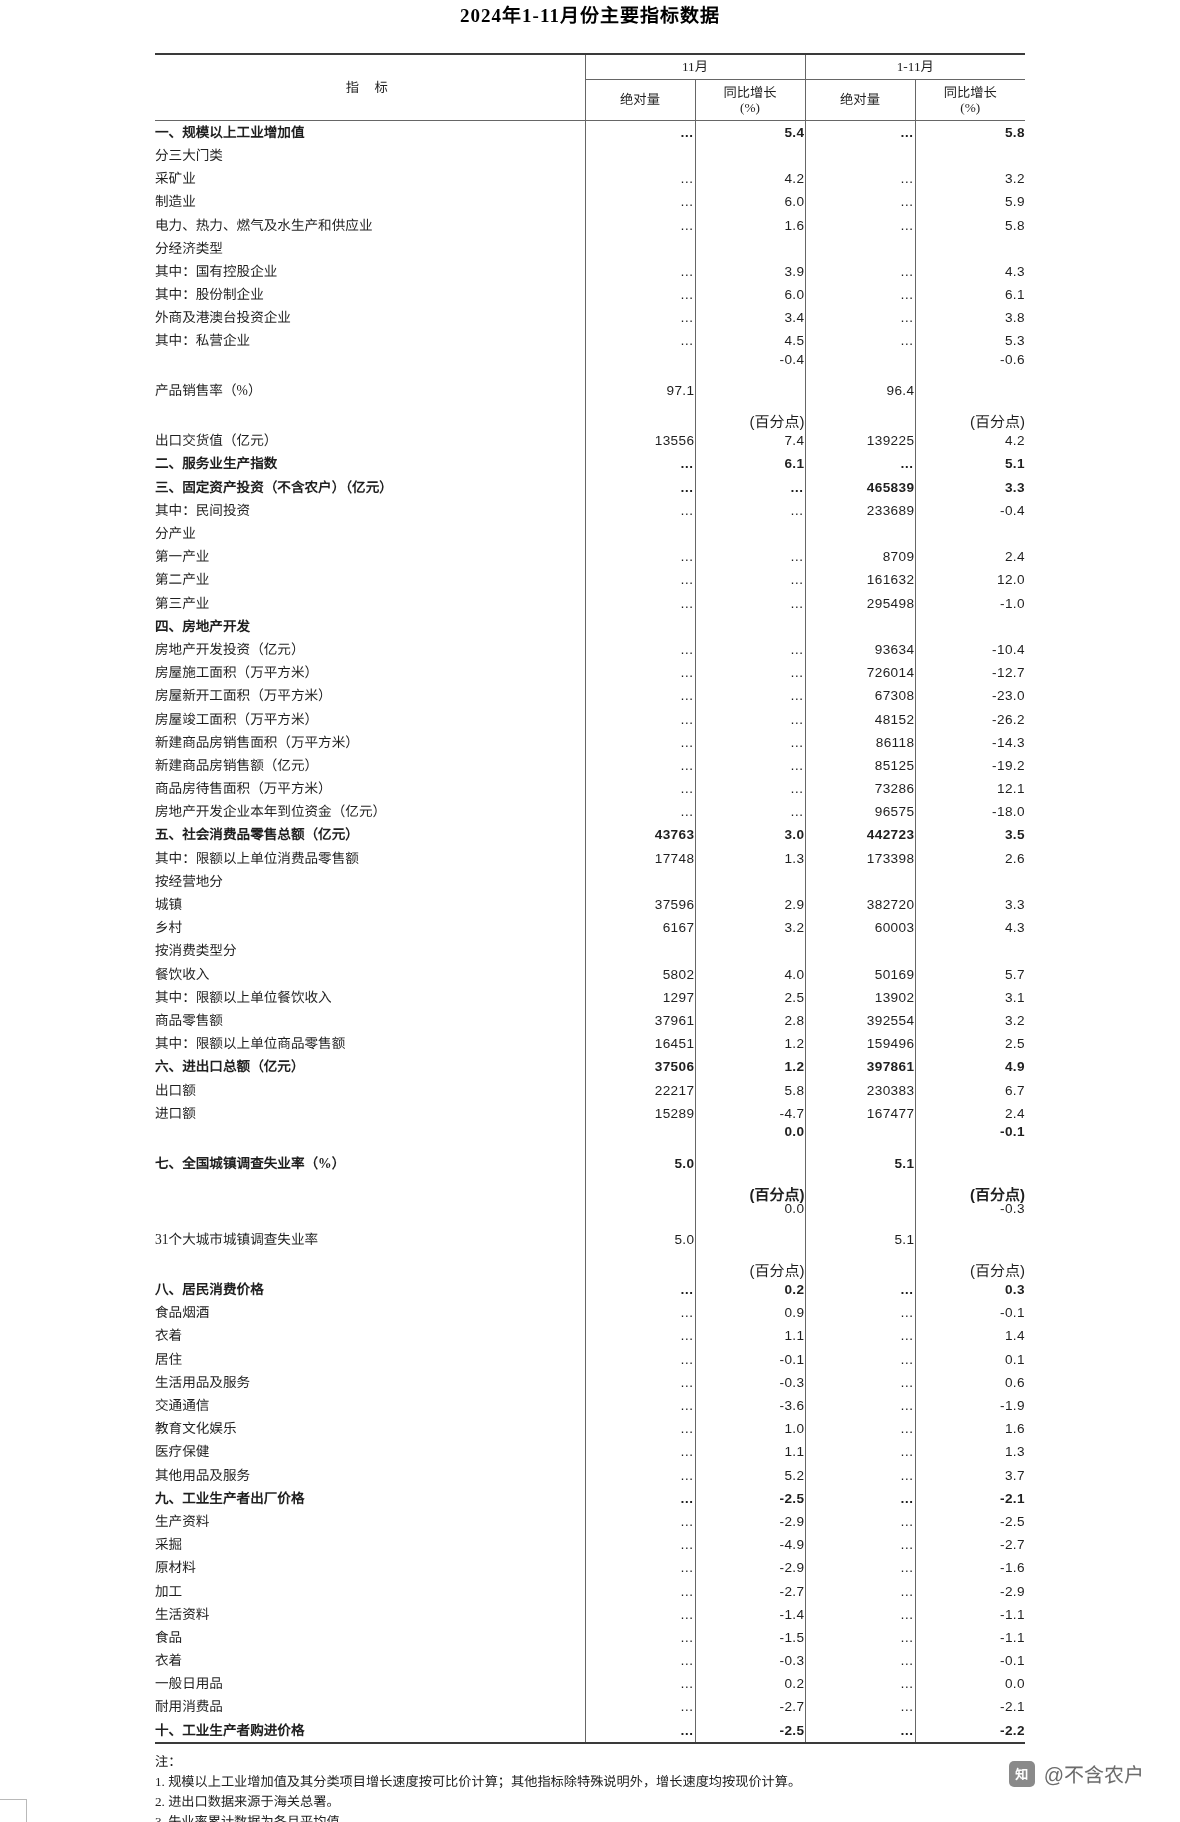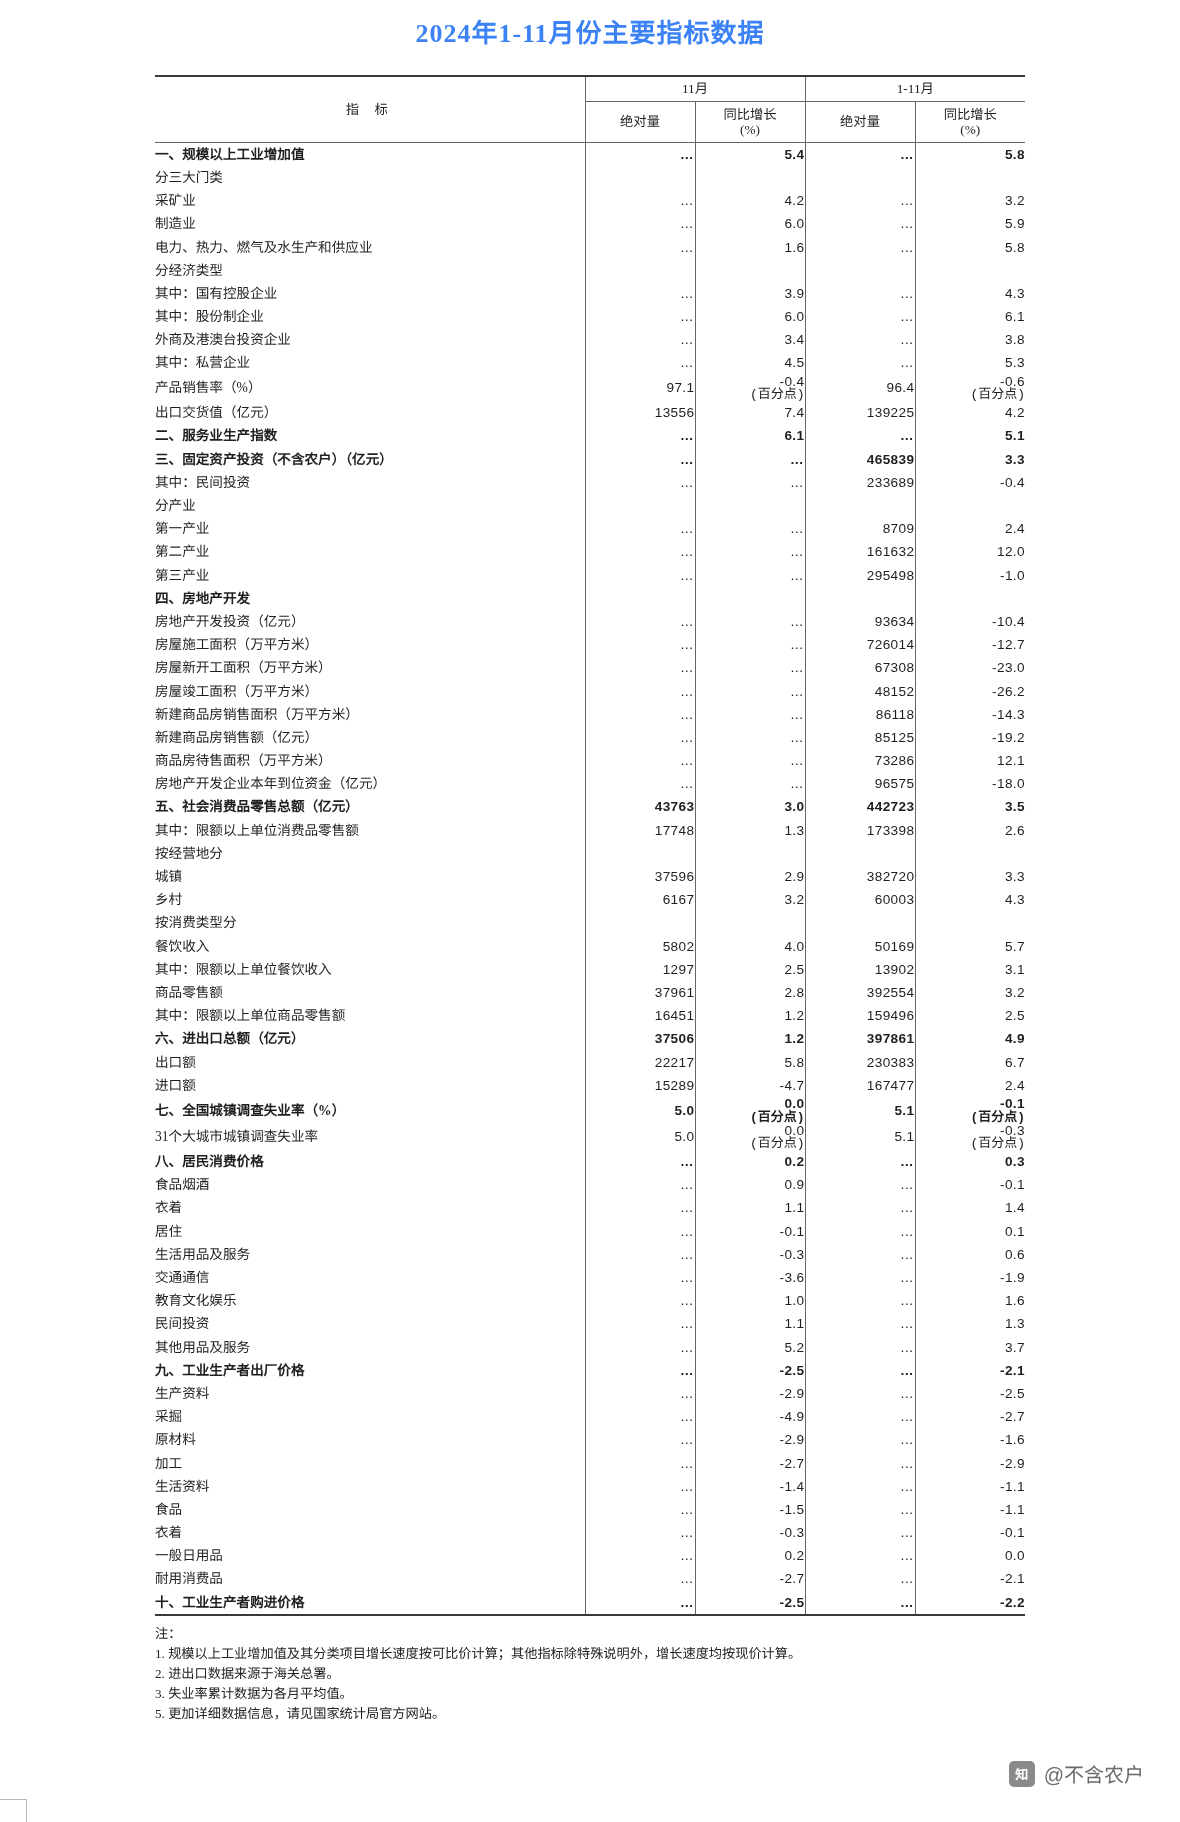--- a/index.html
+++ b/index.html
@@ -9,25 +9,25 @@
     font-family:"Liberation Serif","DejaVu Serif",serif;
     color:#1a1a1a;
     position:relative;
     overflow:hidden;
   }
   .page{position:relative;width:1180px;height:1822px;}
 
   
   .doc-title{
     text-align:center;
-    font-size:26px;
+    font-size:19px;
     font-weight:bold;
     letter-spacing:1px;
-    padding-top:12px;
-    color:#3b82f6;
+    padding-top:0;
+    color:#000000;
     font-family:"Liberation Serif","DejaVu Serif",serif;
   }
 
   
   .table-wrap{
     margin:26px auto 0 auto;
     width:870px;
   }
   table.stats{
     border-collapse:collapse;
@@ -72,23 +72,24 @@
   td.num{
     text-align:right;
     padding-right:10px;
     white-space:nowrap;
     font-size:13.6px;
     font-family:"Liberation Sans","DejaVu Sans",sans-serif;
     letter-spacing:0.4px;
   }
   td.num .pp{
     display:block;
-    font-size:13px;
-    font-family:Liberation Mono, monospace;
+    font-size:15px;
+    font-family:Liberation Sans, sans-serif;
     letter-spacing:0;
+    margin-top:48px;
   }
   .bold{font-weight:bold;}
   .dots{
     font-family:"Liberation Sans","DejaVu Sans",sans-serif;
     letter-spacing:1px;
   }
   
   .i0{padding-left:8px;}
   .i1{padding-left:22px;margin-left:31px;}
   .i2{padding-left:36px;}
@@ -520,21 +521,21 @@
             <td class="num vline">-1.9</td>
           </tr>
           <tr class="drow">
             <td class="label i2">教育文化娱乐</td>
             <td class="num vline"><span class="dots">…</span></td>
             <td class="num vline">1.0</td>
             <td class="num vline"><span class="dots">…</span></td>
             <td class="num vline">1.6</td>
           </tr>
           <tr class="drow">
-            <td class="label i2">民间投资</td>
+            <td class="label i2">医疗保健</td>
             <td class="num vline"><span class="dots">…</span></td>
             <td class="num vline">1.1</td>
             <td class="num vline"><span class="dots">…</span></td>
             <td class="num vline">1.3</td>
           </tr>
           <tr class="drow">
             <td class="label i2">其他用品及服务</td>
             <td class="num vline"><span class="dots">…</span></td>
             <td class="num vline">5.2</td>
             <td class="num vline"><span class="dots">…</span></td>

